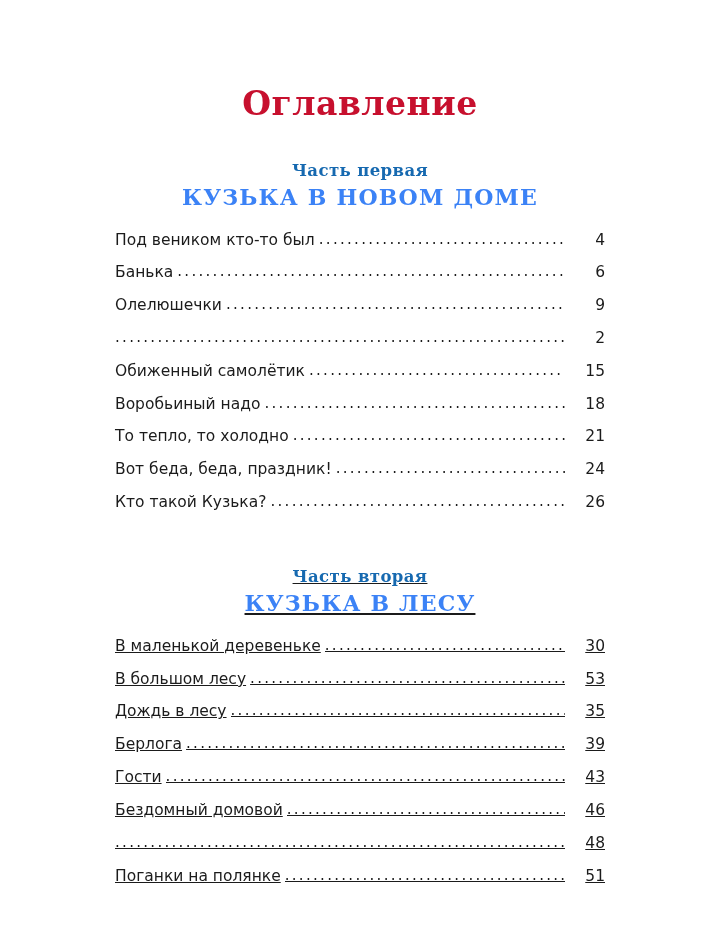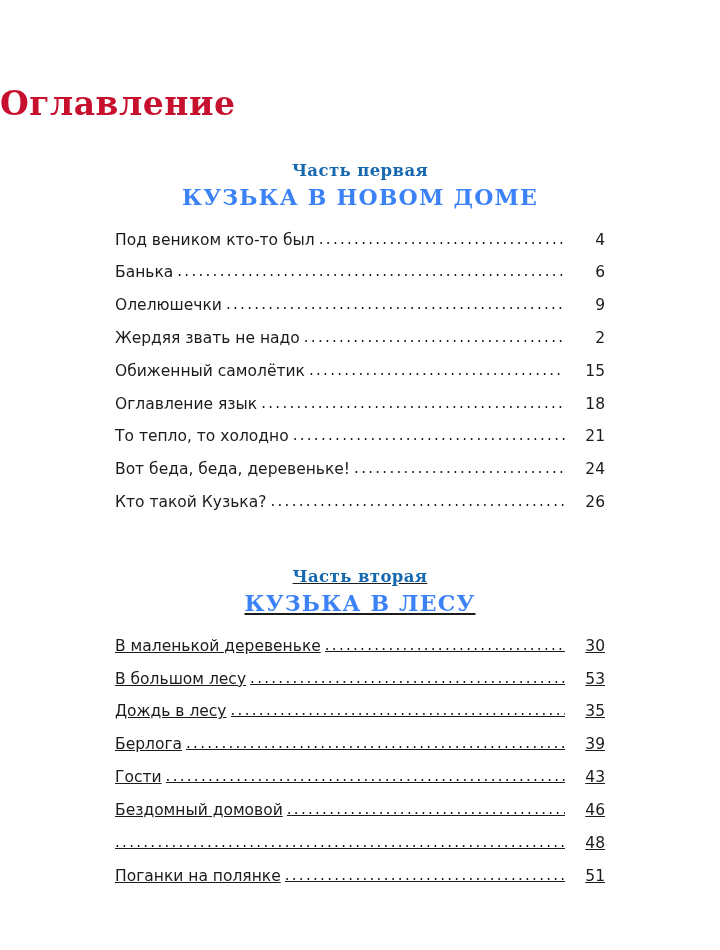--- a/index.html
+++ b/index.html
@@ -17,21 +17,21 @@
 
   .page {
     position: relative;
     width: 720px;
     height: 950px;
     box-sizing: border-box;
     padding: 0;
   }
 
   .toc-title {
-    text-align: left;
+    text-align: center;
     color: #c7102e;
     font-family: "DejaVu Serif", serif;
     font-weight: bold;
     font-size: 33px;
     letter-spacing: 0.5px;
     margin-top: 84px;
     margin-bottom: 0;
   }
 
   .part-block {
@@ -126,45 +126,44 @@
         <span class="entry-page">6</span>
       </div>
 
       <div class="entry">
         <span class="entry-title">Олелюшечки</span>
         <span class="entry-dots">...................................................................................</span>
         <span class="entry-page">9</span>
       </div>
 
       <div class="entry">
-        <span class="entry-title">Жердяя звать не надо</span>
         <span class="entry-dots">...................................................................................</span>
         <span class="entry-page">2</span>
       </div>
 
       <div class="entry">
         <span class="entry-title">Обиженный самолётик</span>
         <span class="entry-dots">...................................................................................</span>
         <span class="entry-page">15</span>
       </div>
 
       <div class="entry">
-        <span class="entry-title">Оглавление язык</span>
+        <span class="entry-title">Воробьиный надо</span>
         <span class="entry-dots">...................................................................................</span>
         <span class="entry-page">18</span>
       </div>
 
       <div class="entry">
         <span class="entry-title">То тепло, то холодно</span>
         <span class="entry-dots">...................................................................................</span>
         <span class="entry-page">21</span>
       </div>
 
       <div class="entry">
-        <span class="entry-title">Вот беда, беда, деревеньке!</span>
+        <span class="entry-title">Вот беда, беда, праздник!</span>
         <span class="entry-dots">...................................................................................</span>
         <span class="entry-page">24</span>
       </div>
 
       <div class="entry">
         <span class="entry-title">Кто такой Кузька?</span>
         <span class="entry-dots">...................................................................................</span>
         <span class="entry-page">26</span>
       </div>
 

